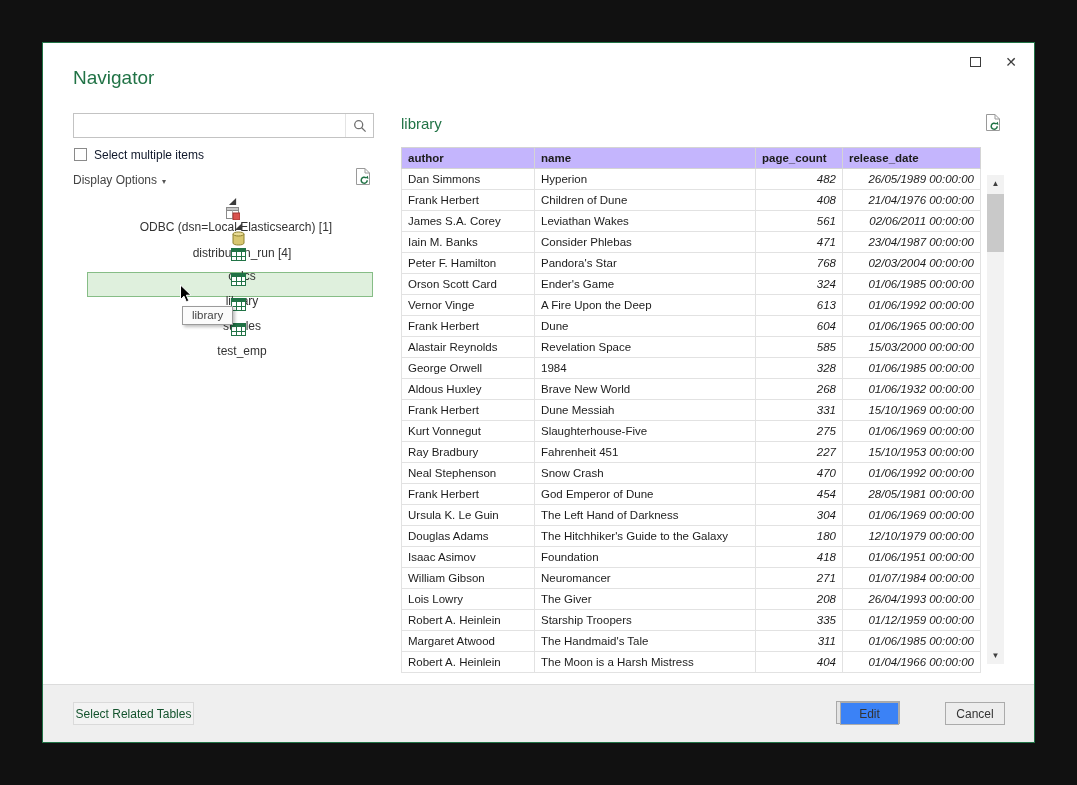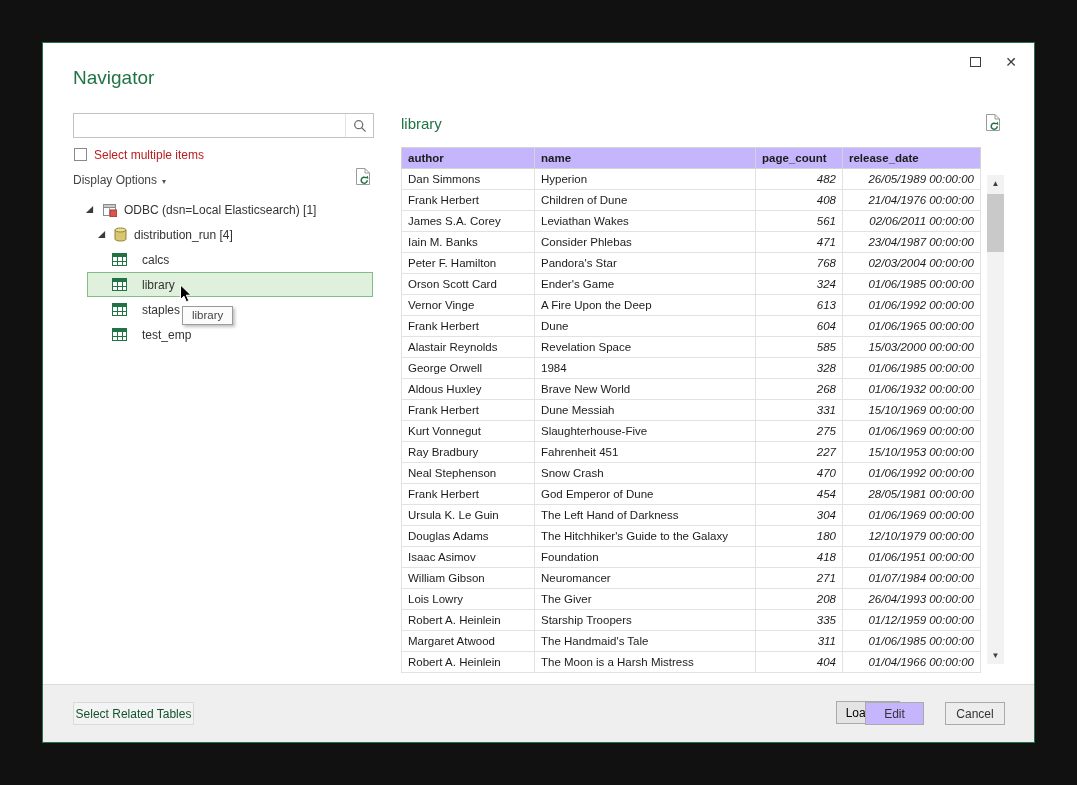--- a/index.html
+++ b/index.html
@@ -21,29 +21,29 @@
   
   .win-controls { position:absolute; top:8px; right:12px; display:flex; gap:14px; }
   .win-btn { width:22px; height:22px; display:flex; align-items:center; justify-content:center; color:#3c3c3c; font-size:14px; cursor:default; }
   
   .navigator-title { position:absolute; left:30px; top:24px; font-size:19px; color:#217346; }
   
   .search-box { position:absolute; left:30px; top:70px; width:301px; height:25px; border:1px solid #c3c3c3; box-sizing:border-box; display:flex; align-items:center; background:#fff; }
   .search-box input { border:none; outline:none; flex:1; height:100%; padding:0 6px; font-size:12px; font-family:inherit; background:transparent; }
   .search-icon-wrap { width:27px; height:100%; display:flex; align-items:center; justify-content:center; border-left:1px solid #e4e4e4; }
   
-  .checkbox-row { position:absolute; left:31px; top:105px; display:flex; gap:7px; font-size:12px; color:#b91c1c; }
+  .checkbox-row { position:absolute; left:31px; top:105px; display:flex; gap:7px; font-size:12px; color:#0f172a; }
   .checkbox { width:13px; height:13px; border:1px solid #8a8a8a; background:#fff; box-sizing:border-box; }
   
   .display-options { position:absolute; left:30px; top:130px; font-size:12px; color:#444; display:flex; align-items:center; gap:5px; cursor:default; }
   .caret { font-size:8px; color:#555; position:relative; top:1px; }
   .refresh-left { position:absolute; left:312px; top:124px; }
   
   .tree { position:absolute; left:30px; top:154px; width:314px; font-size:12px; color:#333; }
-  .tree-row { height:25px; display:flex; align-items:center; box-sizing:border-box; }
+  .tree-row { height:25px; display:flex; align-items:center; box-sizing:border-box;flex-direction:column; }
   .tree-row.lvl0 { padding-left:12px; }
   .tree-row.lvl1 { padding-left:24px; }
   .tree-row.lvl2 { margin-left:14px; width:286px; padding-left:24px; border:1px solid transparent;gap:8px; }
   .tree-row.selected { background:#dff0dd; border:1px solid #86bd86; }
   .twisty { width:12px; margin-right:5px; display:flex; align-items:center; }
   .tree-icon { margin-right:7px; display:flex; align-items:center; }
   .tree-label { white-space:nowrap; }
   
   .tooltip { position:absolute; left:139px; top:263px; border:1px solid #9b9b9b; background:#fbfbfb; padding:2px 9px 3px; font-size:11.5px; color:#444; box-shadow:2px 2px 3px rgba(0,0,0,0.25); z-index:20; }
   .cursor { position:absolute; left:136px; top:241px; z-index:21; }
@@ -60,21 +60,21 @@
   .sb-btn { position:absolute; left:0; width:17px; height:17px; display:flex; align-items:center; justify-content:center; font-size:8px; color:#3f3f3f; }
   .sb-up { top:0; } .sb-down { bottom:0; }
   .sb-thumb { position:absolute; left:0; top:19px; width:17px; height:58px; background:#c9c9c9; }
   
   .footer { position:absolute; left:0; bottom:0; width:100%; height:58px; background:#efefef; border-top:1px solid #dcdcdc; box-sizing:border-box; }
   .btn { position:absolute; top:17px; height:23px; box-sizing:border-box; font-size:12px; display:flex; align-items:center; justify-content:center; cursor:default; }
   .btn-select-related { left:30px; width:121px; background:#f3f3f3; border:1px solid #dadada; color:#14532d; }
   .load-group { position:absolute; left:748px; top:16px; display:flex;margin-left:45px; }
   .btn-load { position:static; width:46px; height:23px; background:#e4e4e4; border:1px solid #a9a9a9; }
   .btn-load-drop { position:static; width:19px; height:23px; background:#e4e4e4; border:1px solid #a9a9a9; border-left:1px solid #a9a9a9; margin-left:-1px; font-size:7px; color:#333; }
-  .btn-edit { left:822px; width:59px; background:#c4b5fd; border:1px solid #ababab; color:#333; }
+  .btn-edit { left:797px; width:59px; background:#3b82f6; border:1px solid #ababab; color:#333; }
   .btn-cancel { left:902px; width:60px; background:#ededed; border:1px solid #ababab; color:#333; }
 </style>
 </head>
 <body>
 
 <div class="dialog">
 
   <div class="win-controls">
     <span class="win-btn">
       <svg width="11" height="10" viewBox="0 0 11 10">

